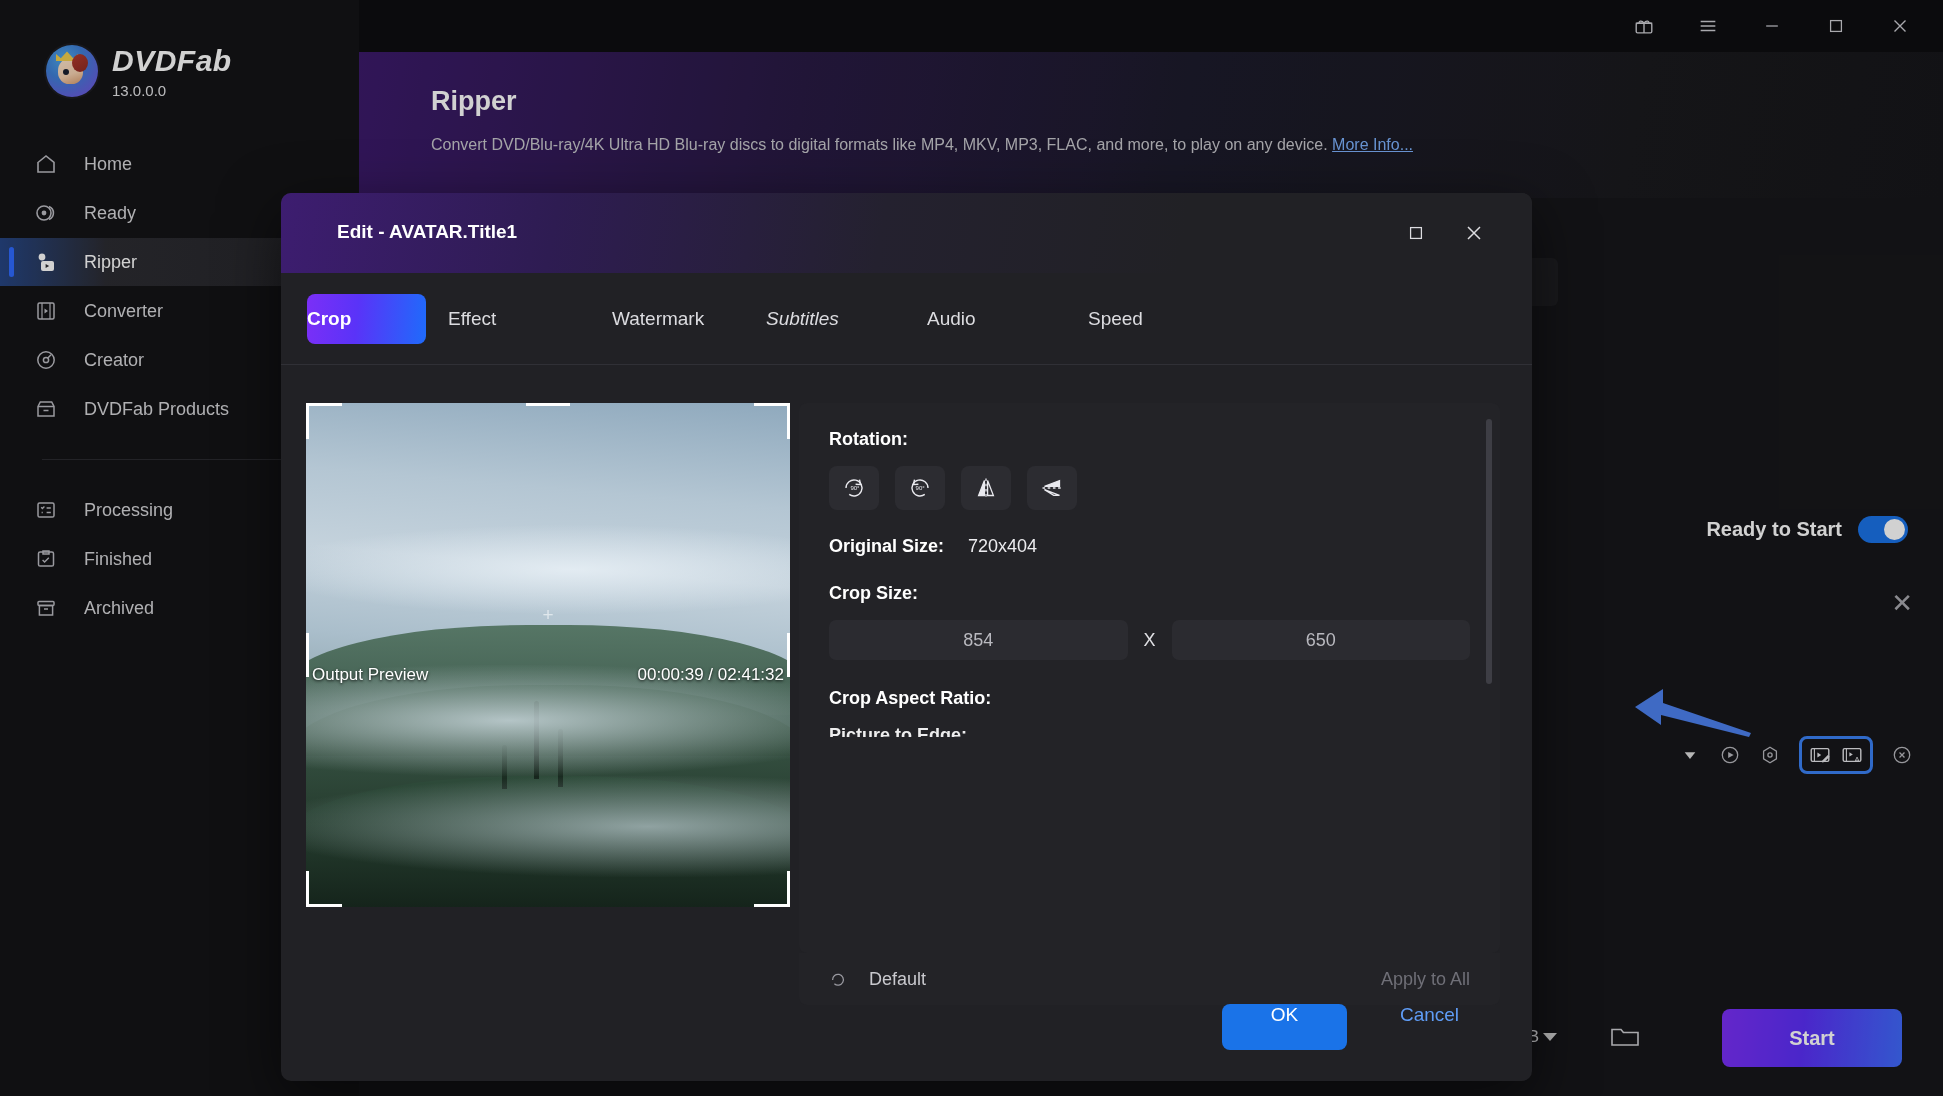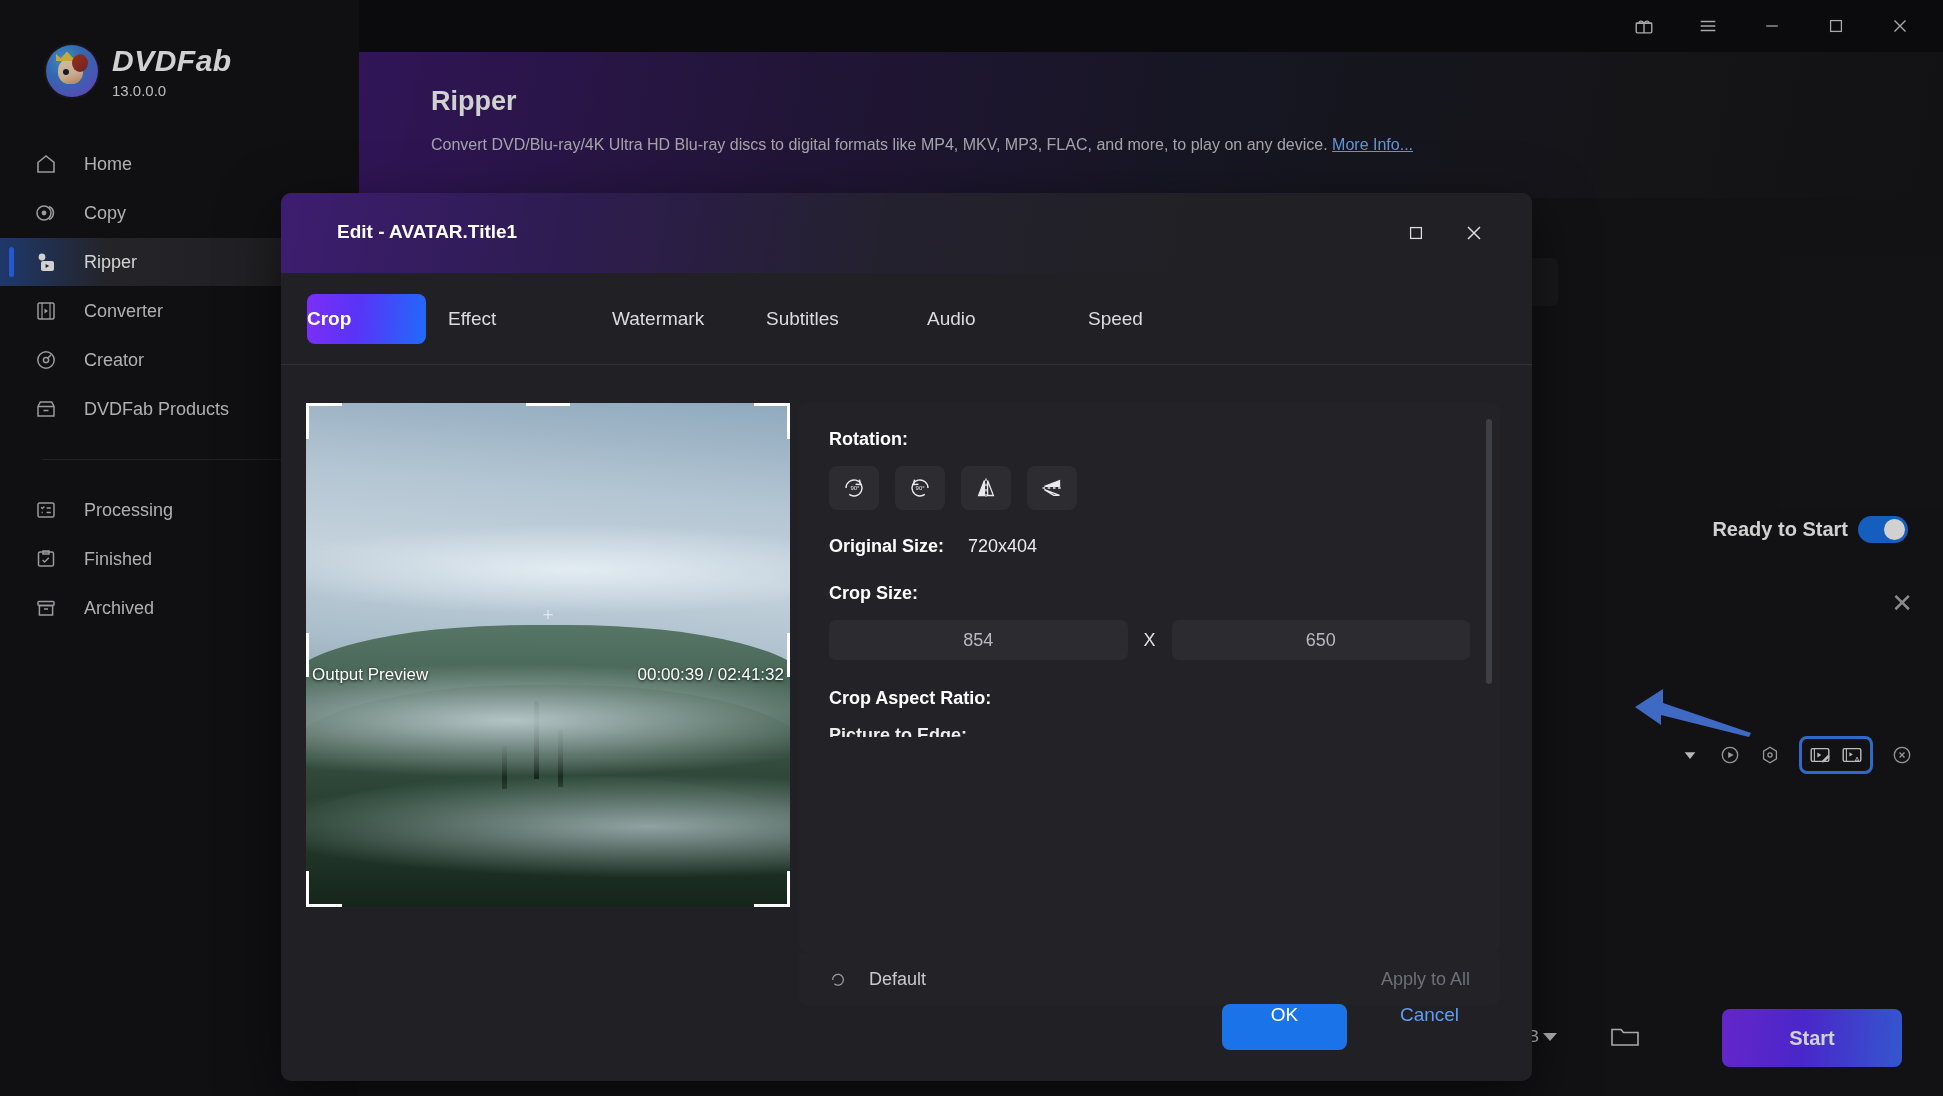--- a/index.html
+++ b/index.html
@@ -95,21 +95,21 @@
   
   #ops {
     position:absolute; right:0; top: 198px; bottom: 0; width: 711px;
     background: #17171a;
   }
   .ops-searchbar {
     position:absolute; left: 0; top: 60px; width: 326px; height: 48px;
     background:#1f1f23; border-radius: 6px;
   }
   .ops-caret { position:absolute; left: 129px; top:10px; width:1px; height: 28px; background:#9a9aa0; }
-  .ready-row { position:absolute; right: 35px; top: 318px; display:flex; align-items:center; gap: 10px; }
+  .ready-row { position:absolute; right: 35px; top: 318px; display:flex; align-items:center; gap: 16px; }
   .ready-label { font-size: 20px; font-weight: bold; color:#fff; }
   .toggle { width: 50px; height: 27px; border-radius: 14px; background:#1a73e8; position:relative; cursor:pointer; }
   .toggle::after { content:""; position:absolute; right:3px; top:3px; width:21px; height:21px; border-radius:50%; background:#fff; }
 
   .fmt-line { position:absolute; left: 0; top: 370px; display:flex; align-items:center; gap: 34px; font-size: 17px; color:#e2e2e6; }
   .fmt-line2 { position:absolute; left: 0; top: 430px; display:flex; align-items:center; gap: 30px; font-size: 17px; color:#e2e2e6; }
   .caret-dn {
     width:0;height:0;border-left:7px solid transparent;border-right:7px solid transparent;
     border-top:8px solid #dededf; cursor:pointer;
   }
@@ -312,21 +312,21 @@
       </div>
 
       <div class="nav-item">
         <span class="nav-ico">
           <svg width="24" height="24" viewBox="0 0 24 24" fill="none" stroke="#bcbcc2" stroke-width="1.6">
             <circle cx="10" cy="12" r="7"></circle>
               <circle cx="10" cy="12" r="2.4" fill="#bcbcc2" stroke="none"></circle>
             <path d="M15 5.5a7 7 0 0 1 0 13"></path>
           </svg>
         </span>
-        <span>Copy</span>
+        <span>Ready</span>
       </div>
 
       <div class="nav-item active">
         <span class="nav-ico">
           <svg width="24" height="24" viewBox="0 0 24 24" fill="#ffffff">
             <circle cx="8" cy="7" r="3.4"></circle>
             <rect x="7" y="11" width="13" height="10" rx="2"></rect>
             <polygon points="11.6,14 11.6,18 15.2,16" fill="#2b2b31"></polygon>
           </svg>
         </span>
@@ -552,21 +552,21 @@
   <div id="tabs">
     <div class="tab active">
       <span>Crop</span>
     </div>
     <div class="tab" style="margin-right:45px;">
       <span>Effect</span>
     </div>
     <div class="tab" style="margin-right:35px;">
       <span>Watermark</span>
     </div>
-    <div class="tab" style="margin-right:42px;">
+    <div class="tab" style="margin-right:42px;font-style:italic;">
       <span>Subtitles</span>
     </div>
     <div class="tab" style="margin-right:42px;">
       <span>Audio</span>
     </div>
     <div class="tab">
       <span>Speed</span>
     </div>
   </div>
 

